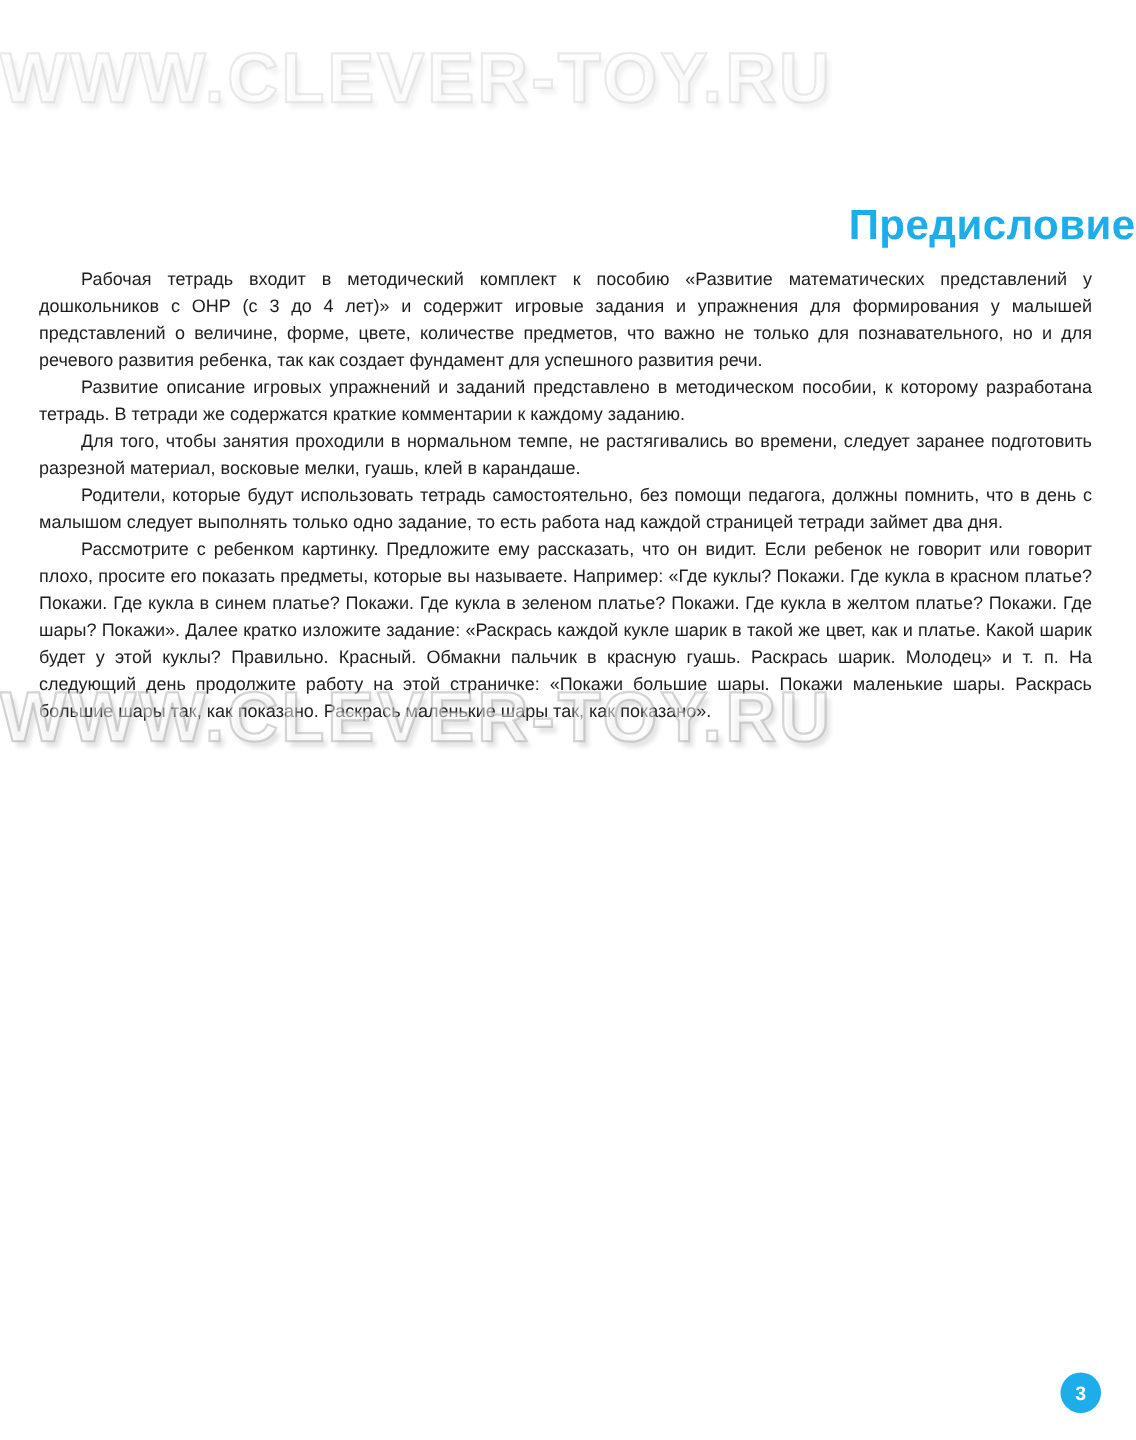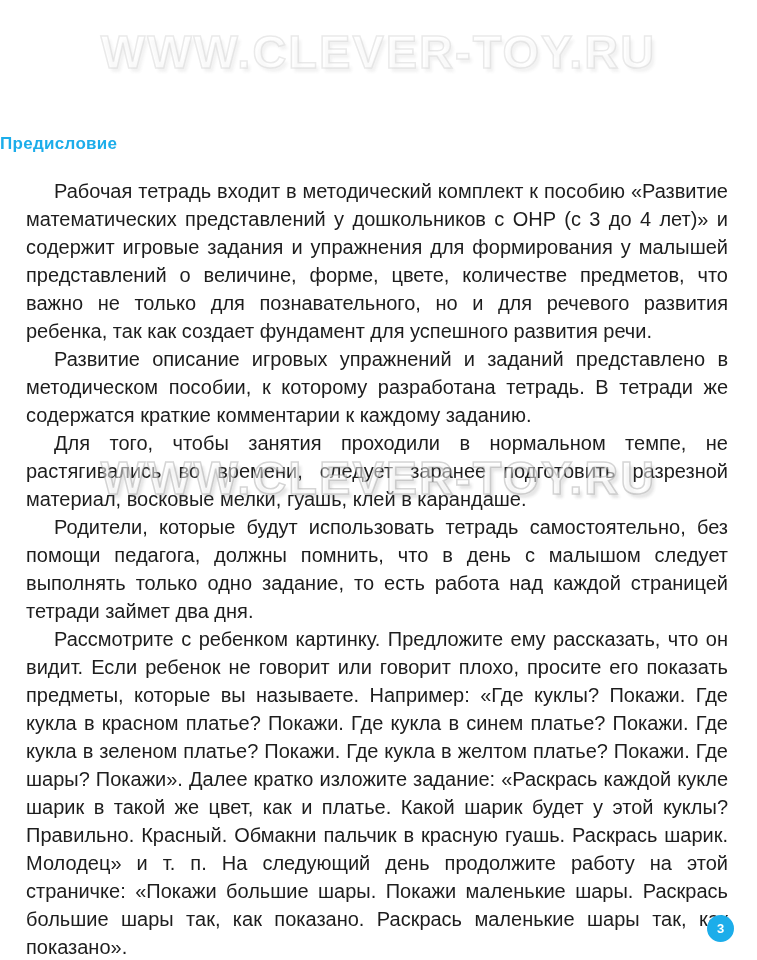--- a/index.html
+++ b/index.html
@@ -10,50 +10,49 @@
     height: 960px;
     background: #ffffff;
     overflow: hidden;
     font-family: "Liberation Sans", sans-serif;
   }
   .title {
     position: absolute;
     top: 134px;
     left: 0;
     right: 0;
-    text-align: left;
-    font-size: 17px;
+    text-align: right;
+    font-size: 28px;
     font-weight: bold;
     letter-spacing: 0.3px;
     color: #1cadea;
     z-index: 1;
   }
   .body-text {
     position: absolute;
     top: 177px;
     left: 26px;
     width: 702px;
-    font-size: 20px;
-    line-height: 28px;
+    font-size: 12px;
+    line-height: 18px;
     color: #1d1d1d;
     text-align: justify;
     z-index: 1;
   }
   .body-text p {
     text-indent: 28px;
     margin: 0;
   }
   .body-text p.closing {
     margin-top: 11px;
   }
   .watermark {
     position: absolute;
     left: 0;
     right: 0;
-    text-align: center;
     white-space: nowrap;
     font-size: 47px;
     font-weight: bold;
     letter-spacing: 2px;
     color: rgba(255,255,255,0.55);
     -webkit-text-stroke: 1.5px rgba(150,150,150,0.45);
     text-shadow: 3px 4px 3px rgba(110,110,110,0.20);
     pointer-events: none;
     z-index: 2;
   }

